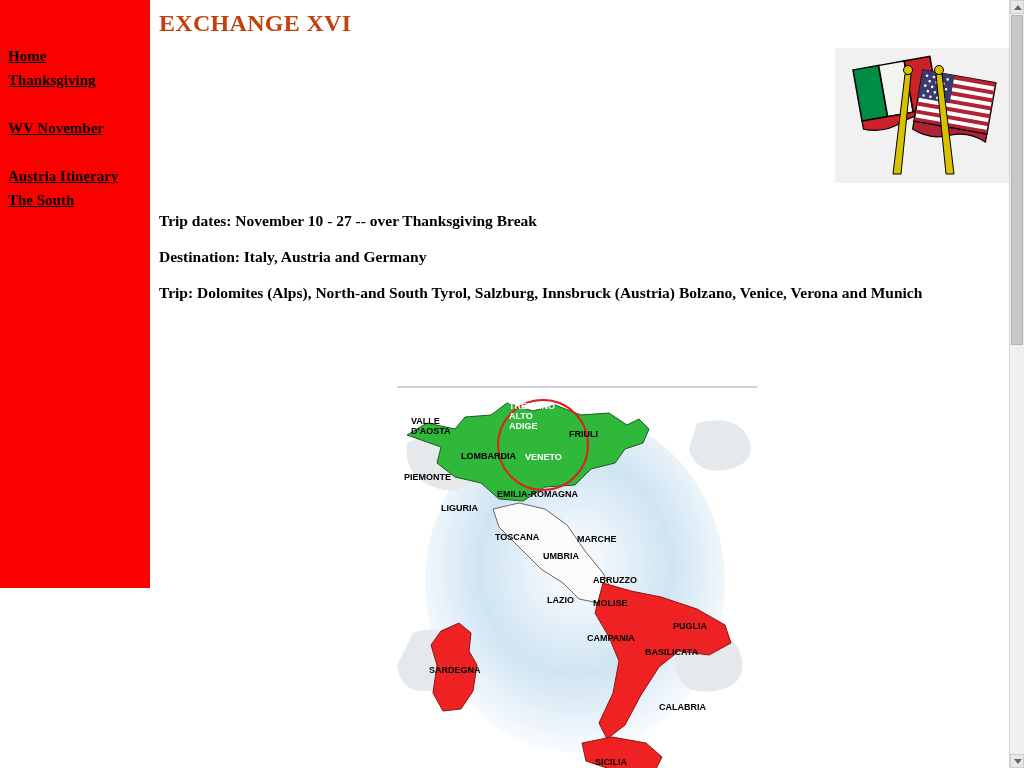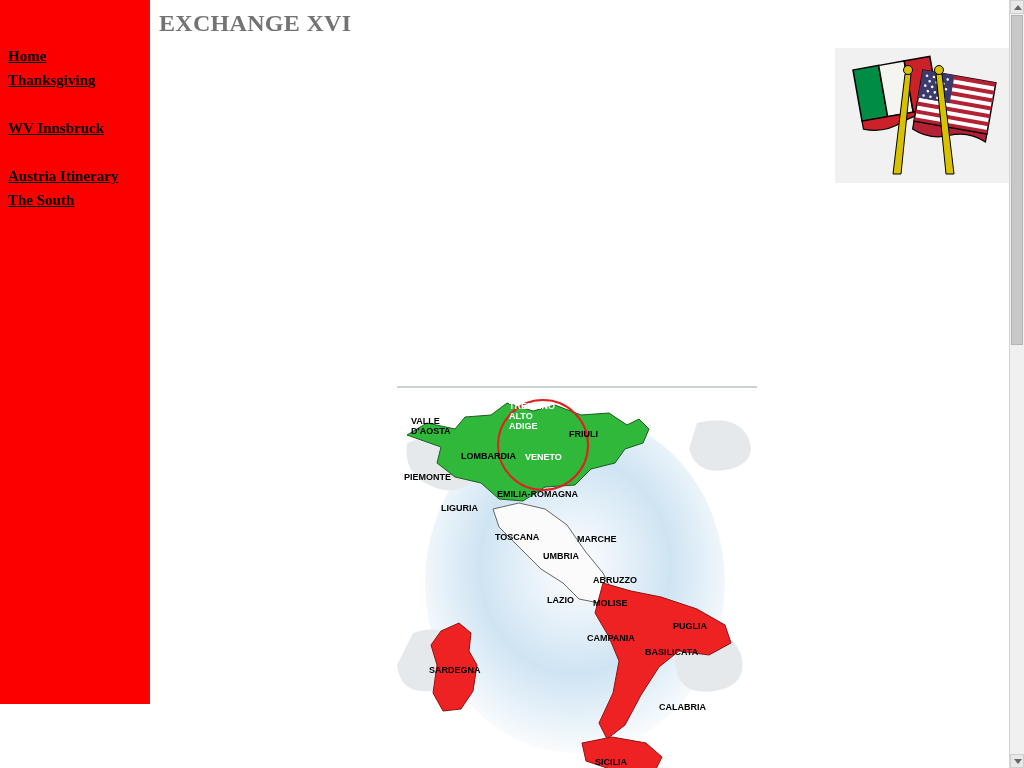--- a/index.html
+++ b/index.html
@@ -14,21 +14,21 @@
     height: 768px;
     overflow: hidden;
     background: #ffffff;
   }
   
   #sidebar {
     position: absolute;
     left: 0;
     top: 0;
     width: 150px;
-    height: 704px;
+    height: 588px;
     background: #fc0000;
   }
   #sidebar .nav-list {
     margin: 0;
     padding: 44px 0 0 8px;
   }
   #sidebar a.nav-link {
     display: inline-block;
     color: #000000;
     font-family: "Liberation Serif", serif;
@@ -46,21 +46,21 @@
     left: 150px;
     top: 0;
     right: 14px;
     bottom: 0;
     background: #ffffff;
     overflow: hidden;
   }
   #page-title {
     margin: 0;
     padding: 10px 0 0 9px;
-    color: #737373;
+    color: #c2410c;
     font-family: "Liberation Serif", serif;
     font-size: 24px;
     font-weight: bold;
     letter-spacing: 0.3px;
   }
   
   #flags-wrap {
     position: absolute;
     left: 685px;
     top: 48px;
@@ -153,21 +153,21 @@
   <div id="sidebar">
     <div class="nav-list">
       <div class="nav-row">
         <a class="nav-link" href="#">Home</a>
       </div>
       <div class="nav-row">
         <a class="nav-link" href="#">Thanksgiving</a>
       </div>
       <div class="nav-gap"></div>
       <div class="nav-row">
-        <a class="nav-link" href="#">WV Innsbruck</a>
+        <a class="nav-link" href="#">WV November</a>
       </div>
       <div class="nav-gap"></div>
       <div class="nav-row">
         <a class="nav-link" href="#">Austria Itinerary</a>
       </div>
       <div class="nav-row">
         <a class="nav-link" href="#">The South</a>
       </div>
     </div>
   </div>
@@ -222,20 +222,25 @@
 
         <g stroke="#000" stroke-width="1">
           <polygon points="58,126 70,26 76,26 66,126" fill="#d8c200"></polygon>
           <polygon points="119,126 107,26 101,26 111,126" fill="#d8c200"></polygon>
         </g>
         <circle cx="73" cy="22" r="4.5" fill="#d8c200" stroke="#000" stroke-width="1"></circle>
         <circle cx="104" cy="22" r="4.5" fill="#d8c200" stroke="#000" stroke-width="1"></circle>
       </svg>
     </div>
 
+    <div class="info-lines">
+      <p class="info-line">Trip dates: November 10 - 27 -- over Thanksgiving Break</p>
+      <p class="info-line">Destination: Italy, Austria and Germany</p>
+      <p class="info-line">Trip: Dolomites (Alps), North-and South Tyrol, Salzburg, Innsbruck (Austria) Bolzano, Venice, Verona and Munich</p>
+    </div>
 
     <div id="map-wrap">
       <svg width="360" height="385" viewBox="0 0 360 385" xmlns="http://www.w3.org/2000/svg" font-family="Liberation Sans, sans-serif">
         <defs>
           <radialGradient id="globe" cx="50%" cy="45%" r="58%">
             <stop offset="0%" stop-color="#ffffff"></stop>
             <stop offset="55%" stop-color="#cfe4f3"></stop>
             <stop offset="100%" stop-color="#ffffff"></stop>
           </radialGradient>
         </defs>

